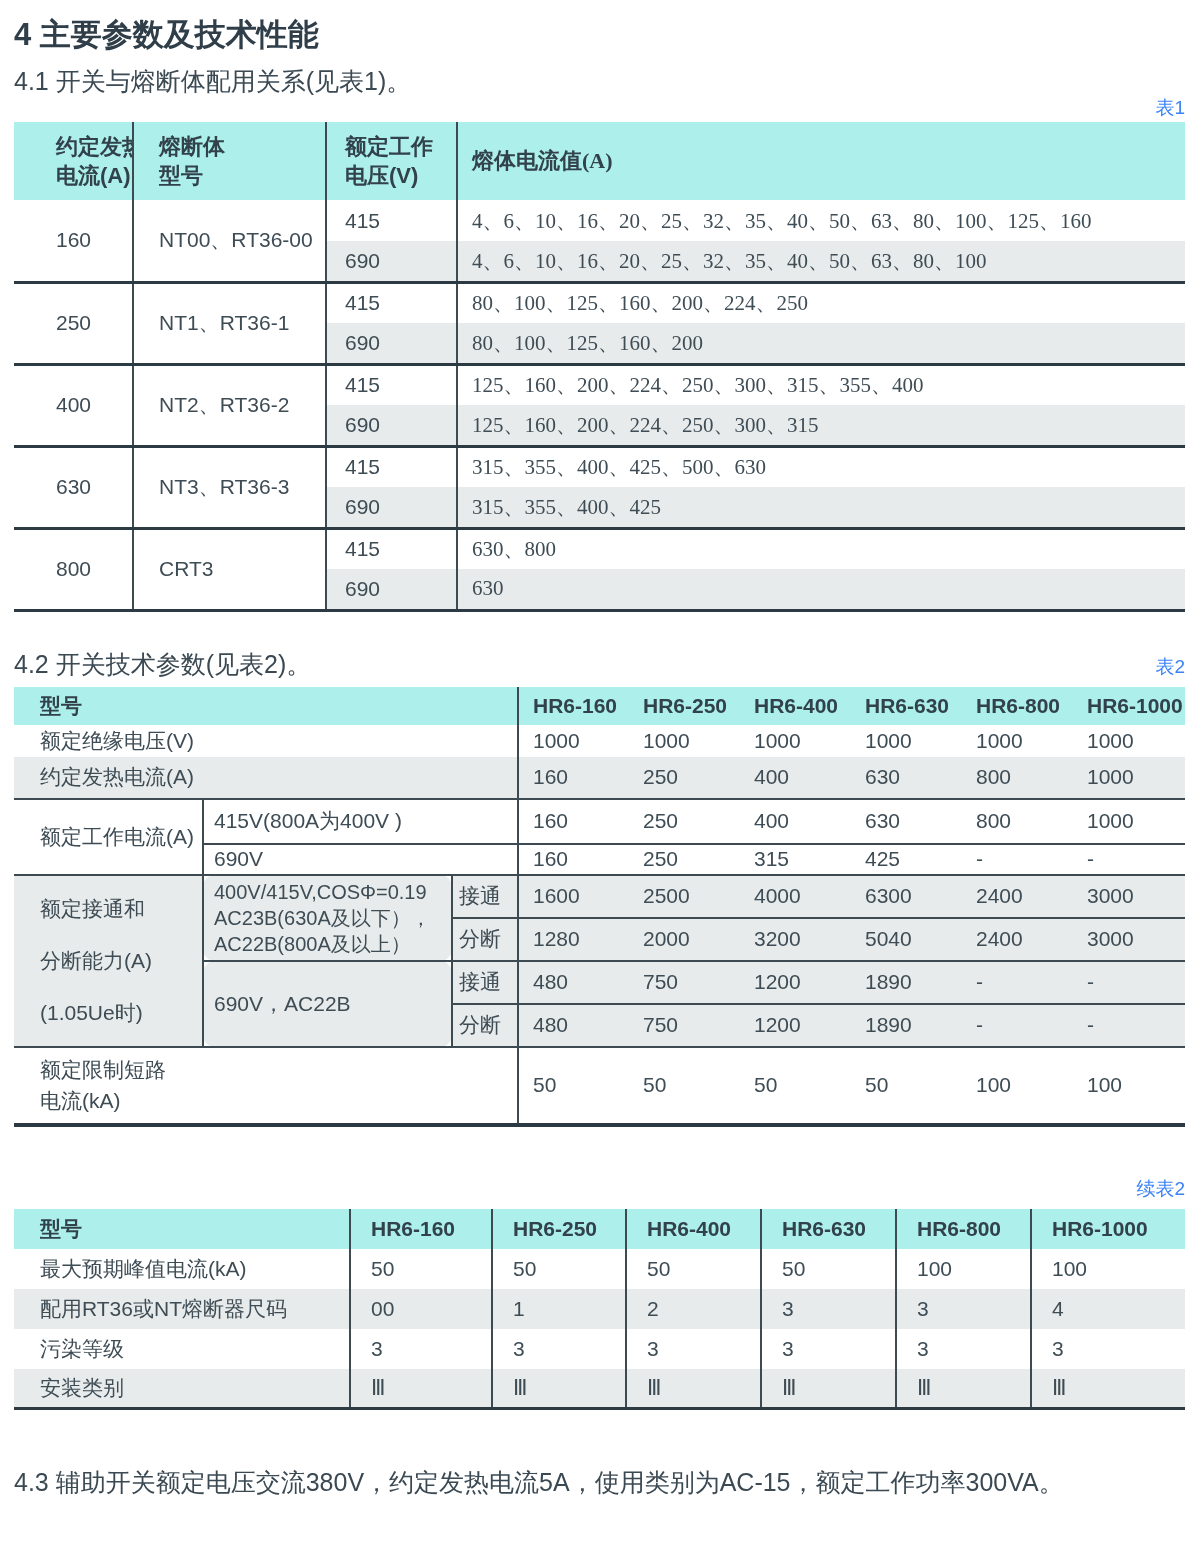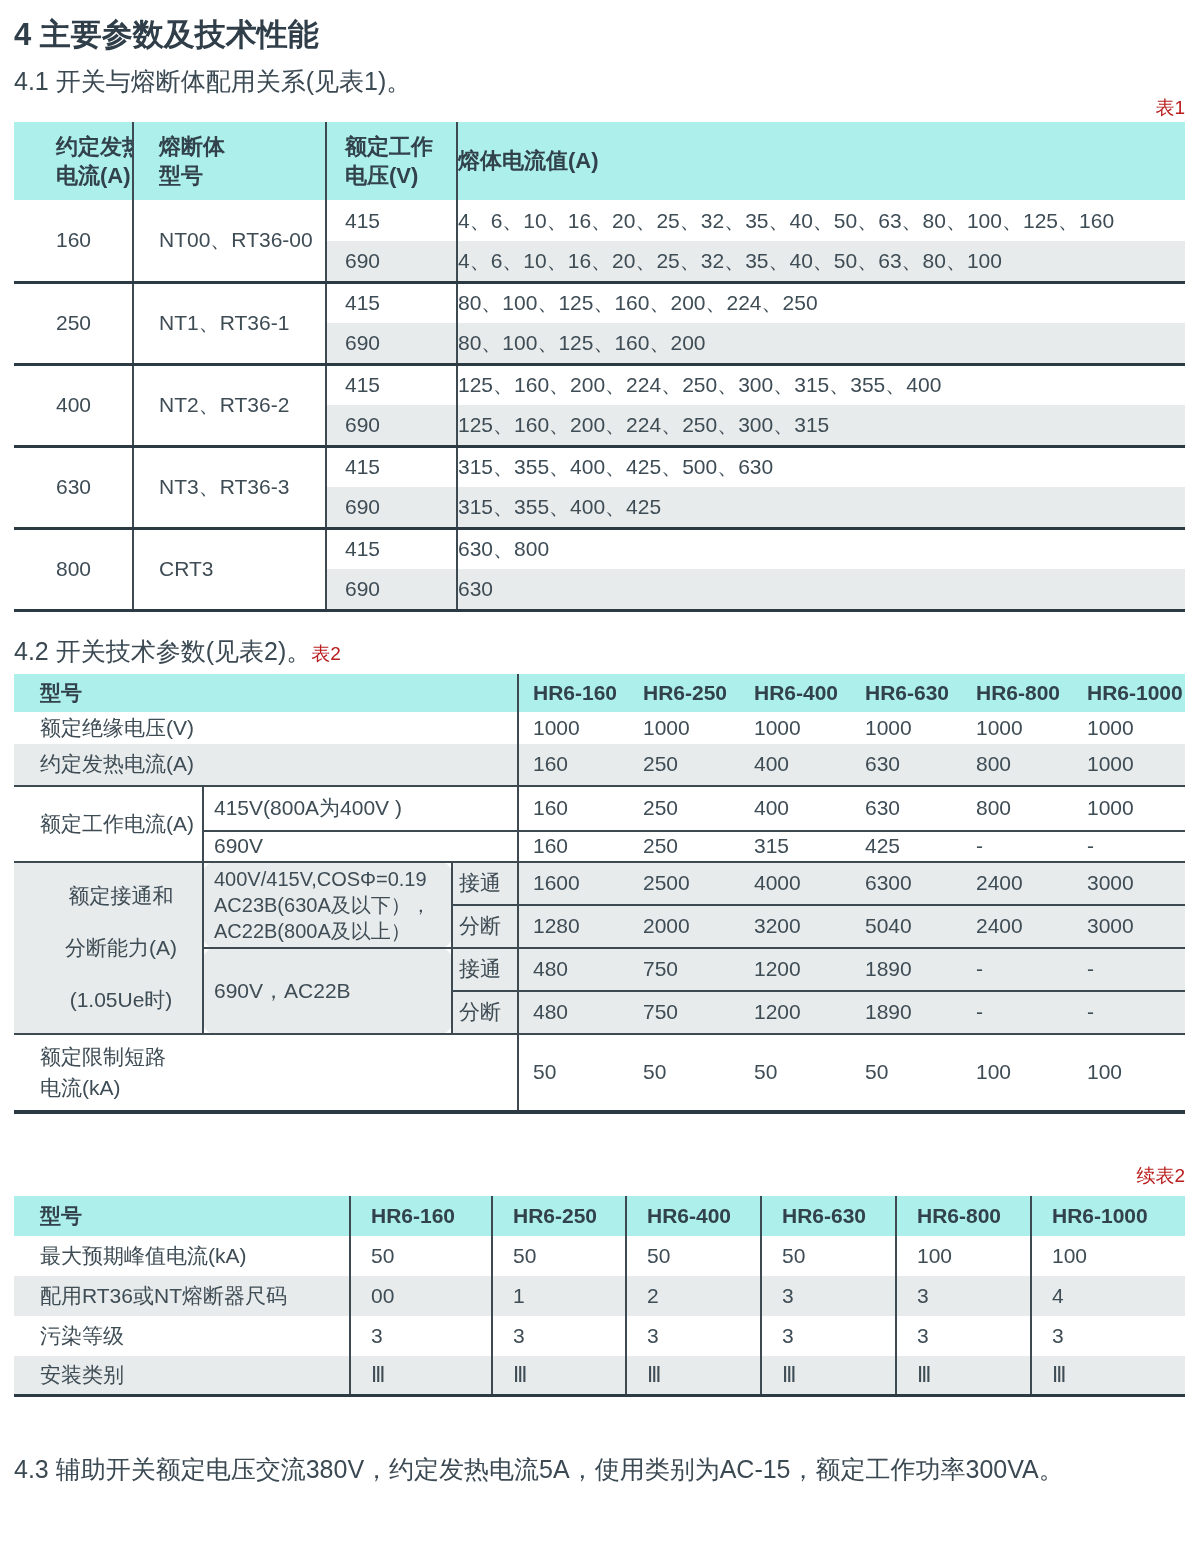--- a/index.html
+++ b/index.html
@@ -14,50 +14,50 @@
   html,body{background:#ffffff;}
   body{
     width:1200px;height:1564px;
     font-family:"Liberation Sans","DejaVu Sans",sans-serif;
     color:var(--txt);
     overflow:hidden;
   }
   .page{padding:16px 15px 0 14px;}
   .title{font-size:31px;font-weight:bold;color:#2f3e48;line-height:38px;}
   .sec{font-size:25px;color:#3b4953;line-height:30px;margin-top:12px;}
-  .tag{font-size:19px;color:#b91c1c;text-align:right;line-height:24px;}
-  .sec-row{display:flex;align-items:flex-end;margin-top:24px;}
+  .tag{font-size:19px;color:#3b82f6;text-align:right;line-height:24px;}
+  .sec-row{display:flex;justify-content:space-between;align-items:flex-end;margin-top:37px;}
   .tag-solo{margin-top:50px;}
   table{border-collapse:collapse;table-layout:fixed;width:1171px;}
   td,th{font-size:21px;vertical-align:middle;text-align:left;overflow:hidden;white-space:nowrap;}
   th{background:var(--cyan);font-weight:bold;color:var(--head-txt);}
   .ln{display:block;line-height:29px;}
   .vr{border-right:2px solid var(--rule);}
   .vl{border-left:2px solid var(--rule);}
   .ht{border-top:2px solid var(--rule);}
   .alt{background:var(--alt);}
   
   .t1{margin-top:2px;border-bottom:3px solid var(--heavy);}
   .t1 thead tr{height:78px;}
   .t1 tbody tr{height:41px;}
   .t1 .gsep td{border-top:3px solid var(--heavy);}
   .t1 .c1{padding-left:42px;}
   .t1 .c2{padding-left:25px;}
   .t1 .c3{padding-left:18px;margin-top:25px;}
-  .t1 .c4{}
+  .t1 .c4{padding-left:14px;font-family:Liberation Serif, serif;}
   .t1 th{font-size:22px;}
   
   .t2{margin-top:8px;border-bottom:4px solid var(--heavy);}
   .t2 thead tr{height:38px;}
   .t2 .lab{padding-left:26px;}
   .t2 .cond{padding-left:10px;white-space:normal;border-radius:12px;}
   .t2 .mk{padding-left:6px;}
   .t2 .val{padding-left:14px;}
   .t2 .cond .ln{line-height:26px;font-size:20px;}
-  .t2 .stack .ln{line-height:52px;text-align:center;}
+  .t2 .stack .ln{line-height:52px;}
   .t2 .stack2 .ln{line-height:31px;}
   
   .t2b{margin-top:8px;border-bottom:3px solid var(--heavy);}
   .t2b tr{height:40px;}
   .t2b .lab{padding-left:26px;}
   .t2b .val{padding-left:20px;}
   .note{font-size:25px;color:#3b4953;margin-top:56px;line-height:32px;white-space:nowrap;}
 </style>
 </head>
 <body>

